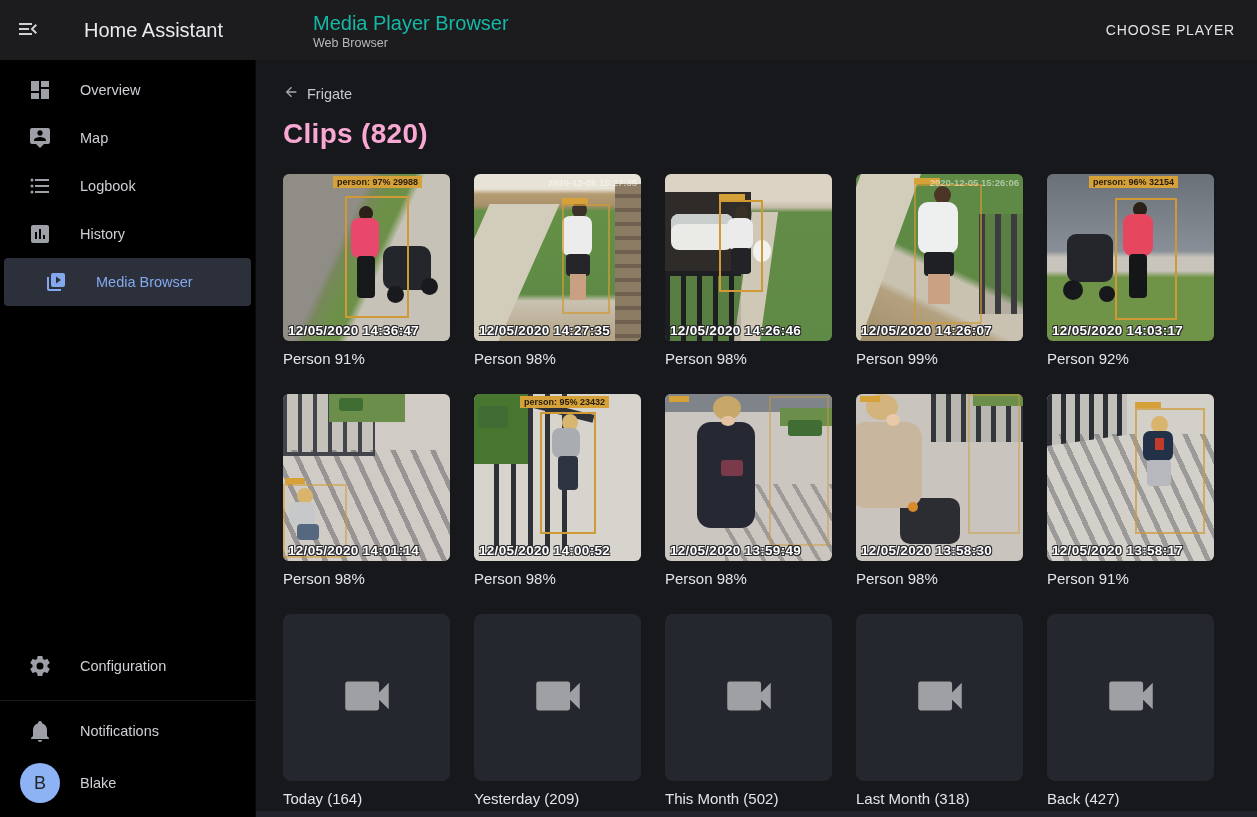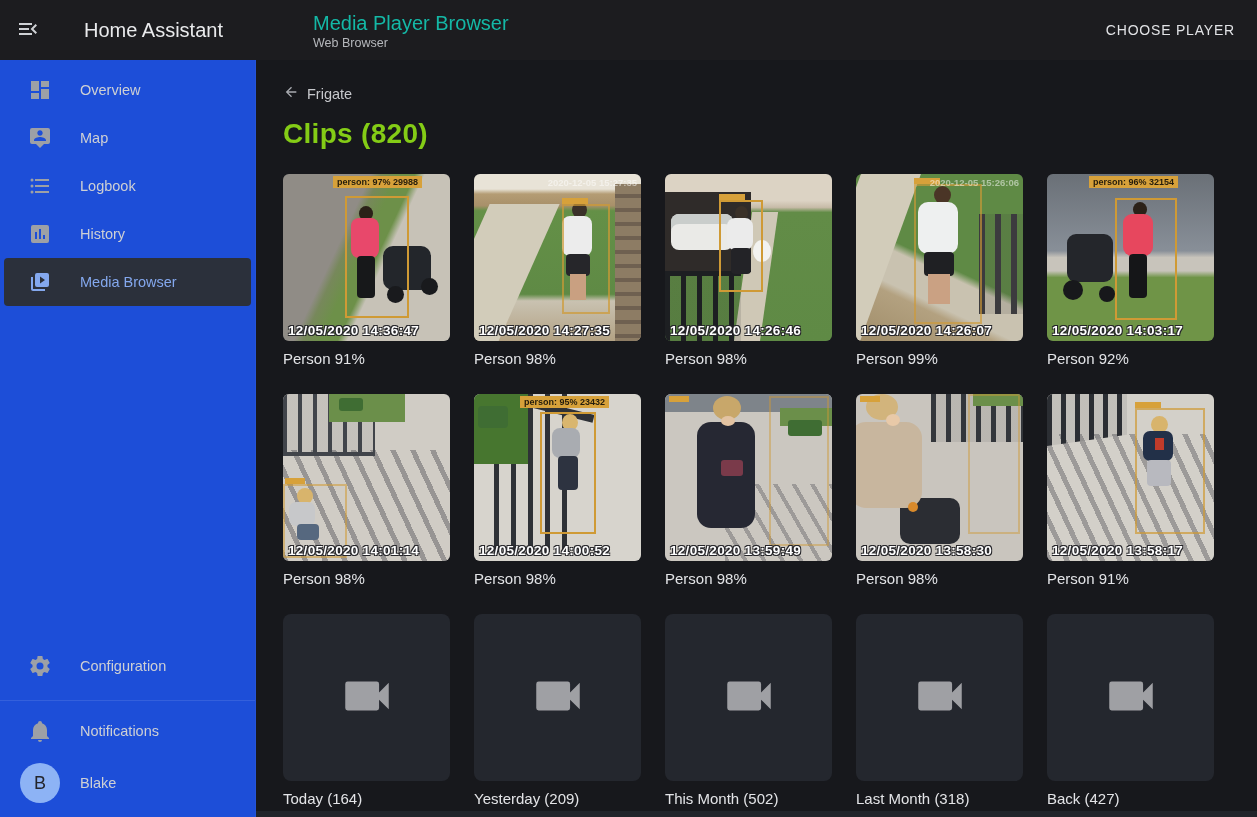--- a/index.html
+++ b/index.html
@@ -20,47 +20,47 @@
   .mpb-sub { color:#b6b8bc; font-size:12.5px; margin-top:1px; }
   .choose-player { position:absolute; right:14px; top:50%; transform:translateY(-50%);
                    background:none; border:none; color:#e2e3e6; font-size:14px; font-weight:500;
                    letter-spacing:.8px; padding:8px 8px; cursor:pointer;
                    font-family:"Liberation Sans", sans-serif; }
 
   
   .shell { flex:1; display:flex; min-height:0; }
 
   
-  .sidebar { width:256px; flex:0 0 256px; background:#1d4ed8; display:flex; flex-direction:column;
+  .sidebar { width:256px; flex:0 0 256px; background:#000000; display:flex; flex-direction:column;
              border-right:1px solid rgba(255,255,255,0.04); padding-top:6px; }
   .nav-item { height:48px; display:flex; align-items:center; margin:0 4px; border-radius:4px;
               cursor:pointer; }
   .nav-item .icn { width:24px; height:24px; margin-left:24px; flex:0 0 24px;
                    display:flex; align-items:center; justify-content:center; }
   .nav-item .icn svg { fill:#9da0a6; width:24px; height:24px; }
   .nav-item .lbl { margin-left:28px; color:#ced0d4; font-size:14.5px; font-weight:500; }
-  .nav-item.active { background:#2b303b; }
+  .nav-item.active { background:#2b303b;padding-left:16px; }
   .nav-item.active .icn svg { fill:#84a8ee; }
   .nav-item.active .lbl { color:#84a8ee; }
   .side-spacer { flex:1; }
   .side-divider { height:1px; background:rgba(255,255,255,0.10); margin:10px 0 6px 0; }
   .user-item { height:56px; display:flex; align-items:center; margin:0 4px 6px 4px;
                border-radius:4px; cursor:pointer; }
   .avatar { width:40px; height:40px; border-radius:50%; background:#8db3f5; margin-left:16px;
             display:flex; align-items:center; justify-content:center;
             color:#23252b; font-size:18px; font-weight:400; }
   .user-item .lbl { margin-left:20px; color:#ced0d4; font-size:14.5px; font-weight:500; }
 
   
   .content { flex:1; position:relative; background:#17181c; overflow:hidden;
              padding:24px 0 0 27px; }
   .breadcrumb { display:flex; align-items:center; gap:8px; cursor:pointer; width:max-content; }
   .breadcrumb svg { fill:#a9abb0; }
   .breadcrumb .bc-label { color:#c7c8cc; font-size:14.5px; }
-  .page-title { color:#84cc16; font-size:28px; font-weight:700; margin:14px 0 24px 0;
+  .page-title { color:#f9a8d4; font-size:28px; font-weight:700; margin:14px 0 24px 0;
                 letter-spacing:.3px; }
 
   .grid { display:grid; grid-template-columns:repeat(5,167px); column-gap:24px; row-gap:26px; }
   .cell { width:167px; cursor:pointer; }
   .cell-label { margin-top:9px; color:#e3e4e7; font-size:15px; line-height:18px; }
 
   .thumb { position:relative; width:167px; height:167px; border-radius:6px; overflow:hidden;
            background:#2a2d33; }
   .thumb .bg, .thumb .b1, .thumb .b2, .thumb .b3, .thumb .person { position:absolute; inset:0; }
   .thumb .b1, .thumb .b2, .thumb .b3 { inset:auto; }

